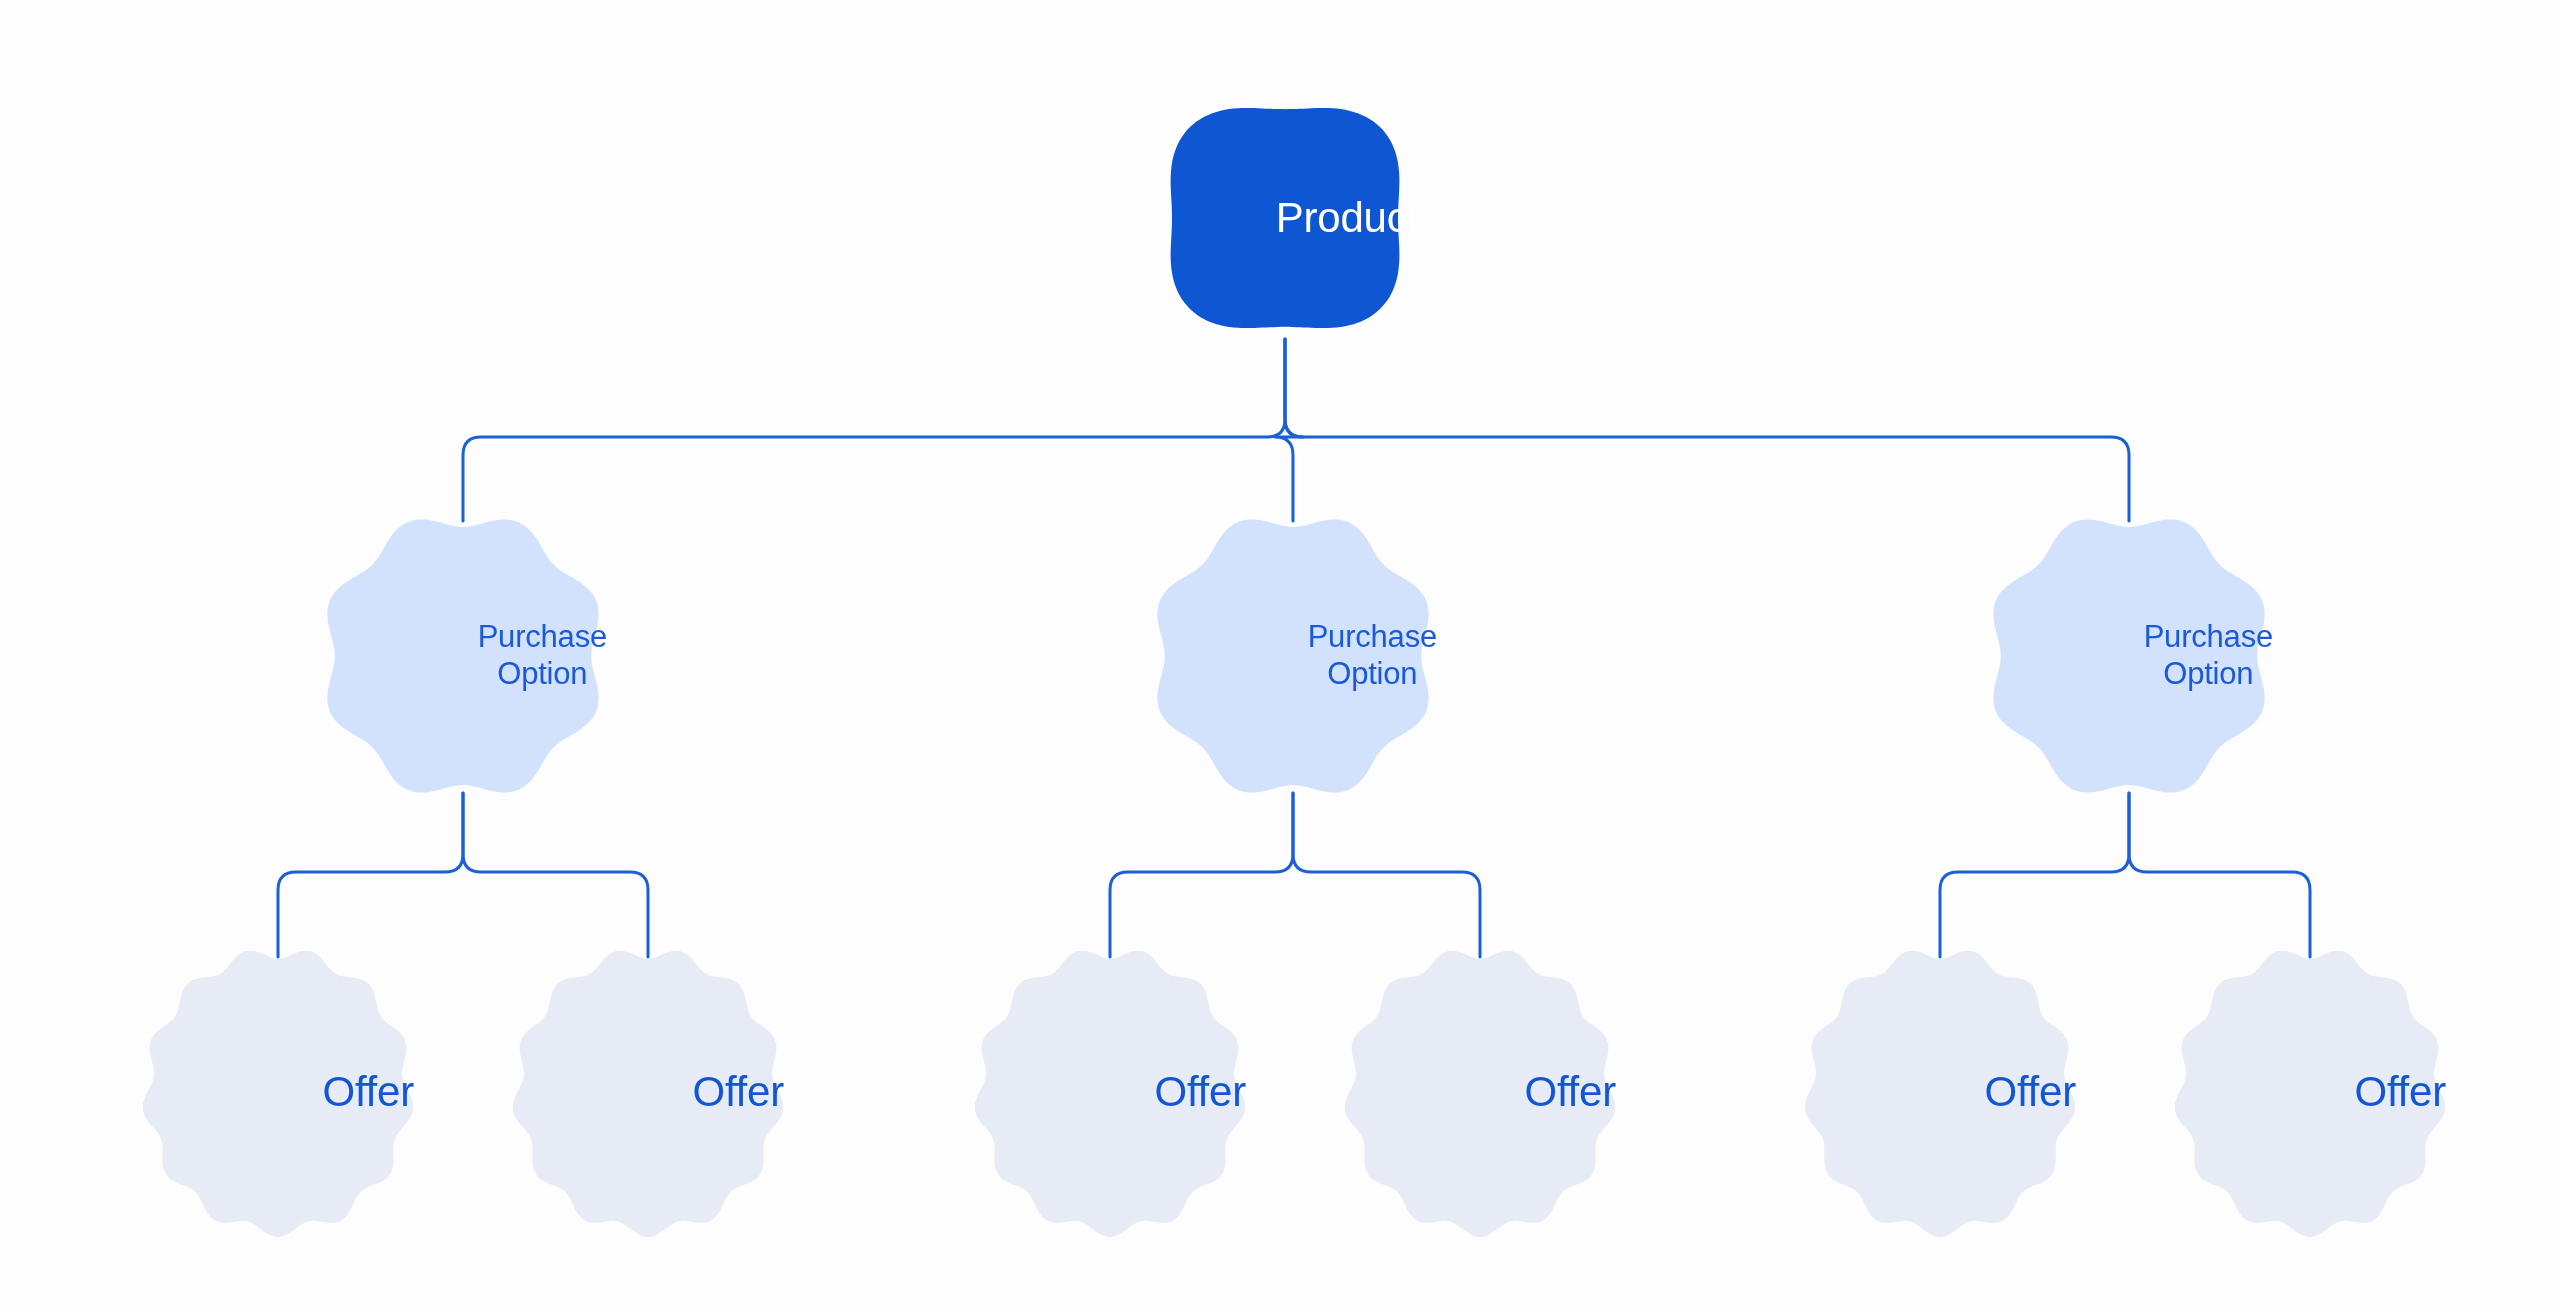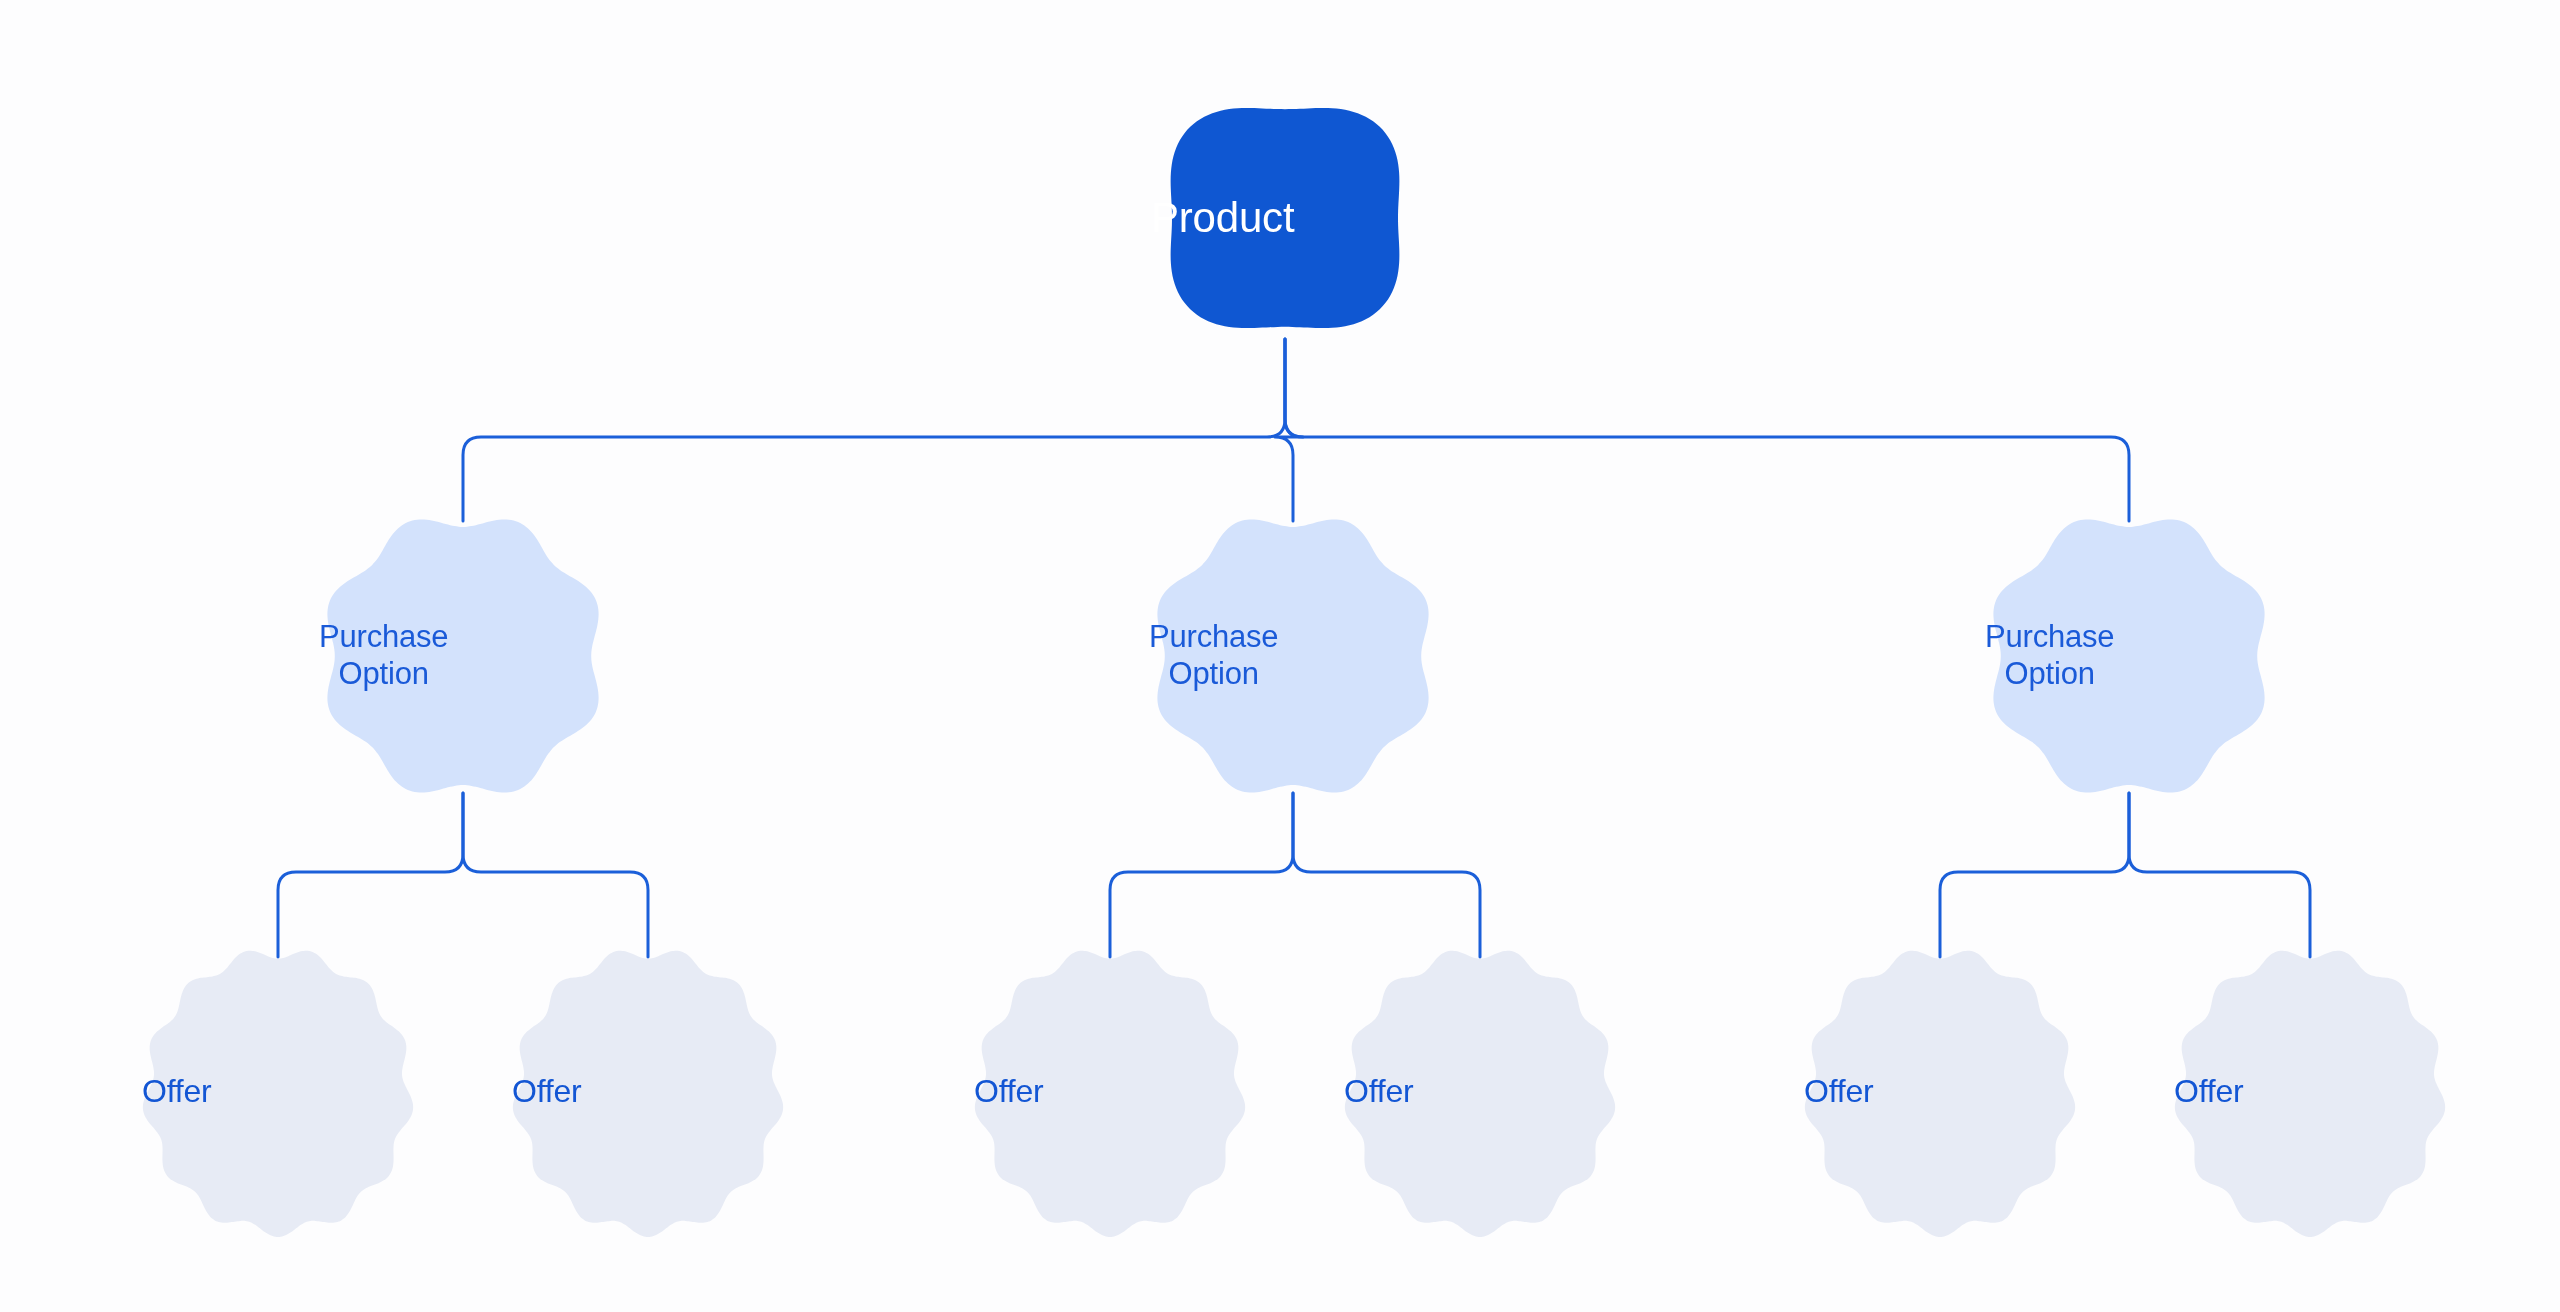--- a/index.html
+++ b/index.html
@@ -25,21 +25,21 @@
     left: 0;
     top: 0;
     width: 2560px;
     height: 1312px;
     pointer-events: none;
   }
   .node {
     position: absolute;
     display: flex;
     align-items: center;
-    justify-content: flex-start;
+    justify-content: flex-end;
     text-align: center;
     box-sizing: border-box;
   }
   .node .node-svg {
     position: absolute;
     left: 0;
     top: 0;
     width: 100%;
     height: 100%;
   }
@@ -55,21 +55,21 @@
     font-size: 42px;
     font-weight: 400;
   }
   .node-option .node-label {
     color: #1a5ad8;
     font-size: 31px;
     font-weight: 400;
   }
   .node-offer .node-label {
     color: #1356d4;
-    font-size: 32px;
+    font-size: 42px;
     font-weight: 400;
   }
 </style>
 </head>
 <body>
 
 <div id="canvas">
 
   <svg id="edges" viewBox="0 0 2560 1312" preserveAspectRatio="none" aria-hidden="true">
       <path d="M1285,339 L1285,419 Q1285,437 1267,437 L481,437 Q463,437 463,455 L463,521" fill="none" stroke="#1b5fd9" stroke-width="3" stroke-linecap="round" stroke-linejoin="round"></path>

